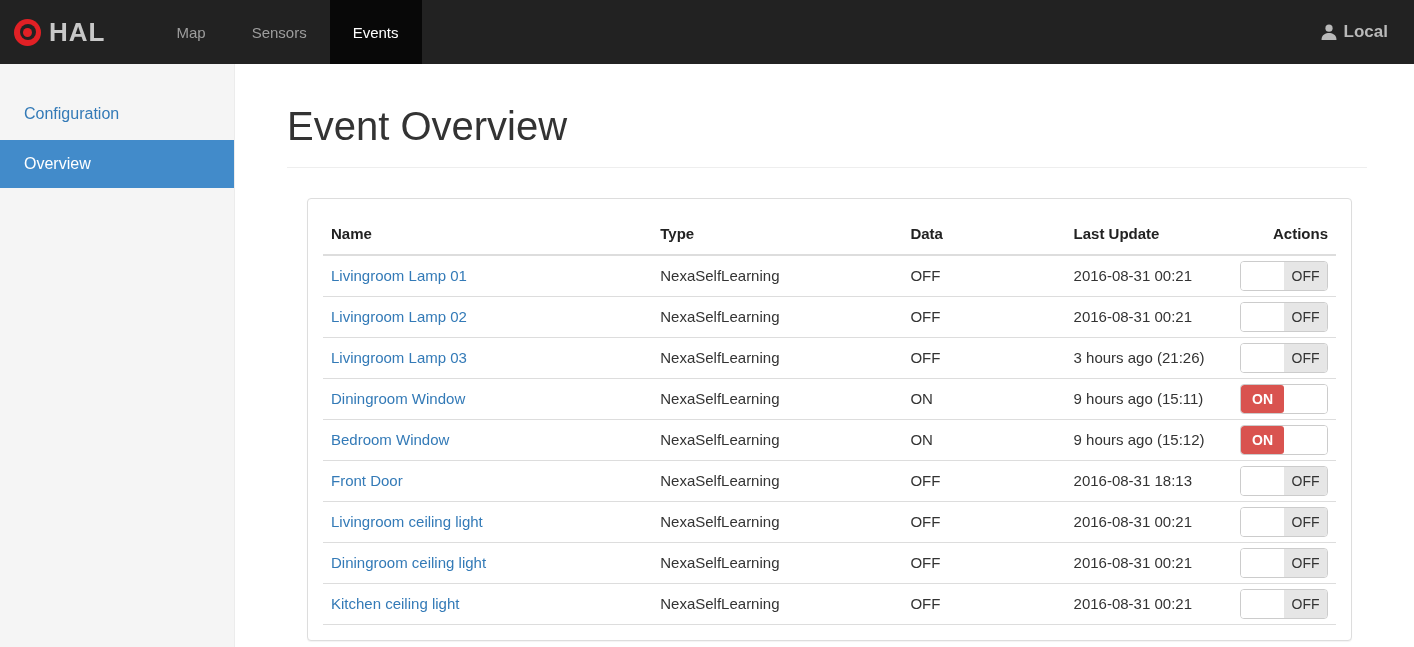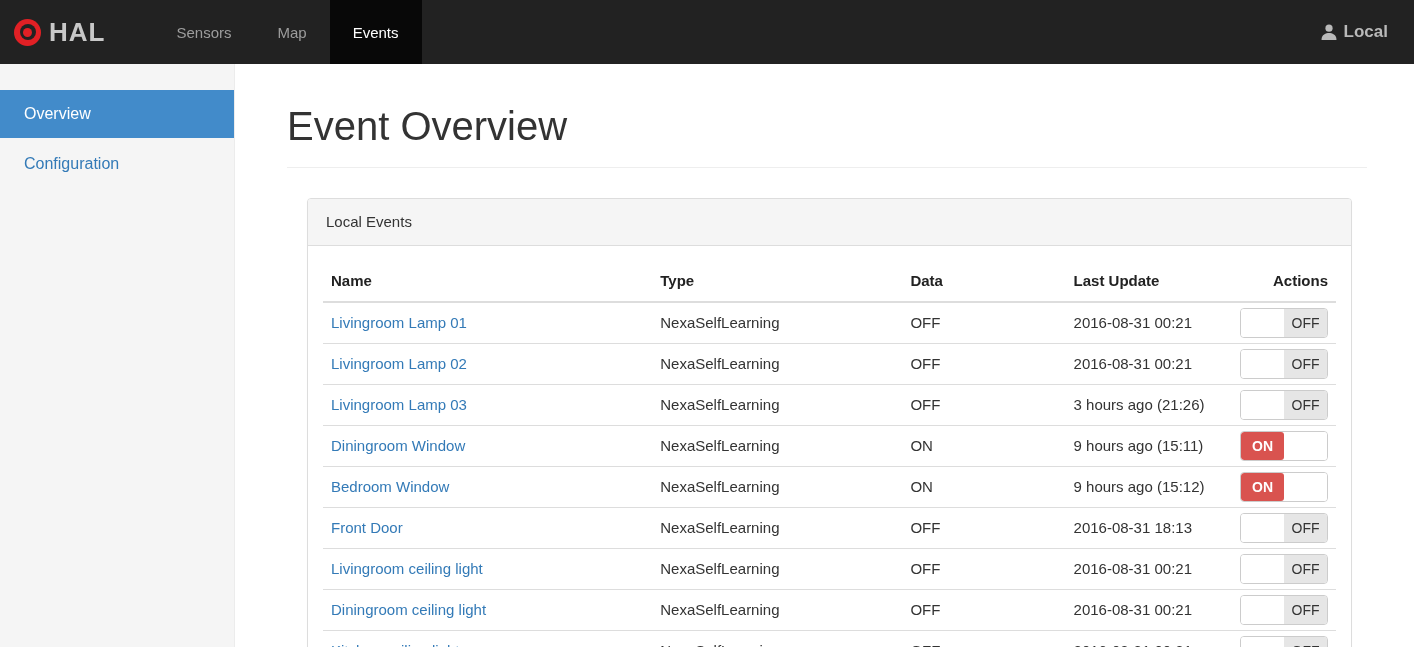--- a/index.html
+++ b/index.html
@@ -74,46 +74,45 @@
 <div class="navbar">
   <div class="brand">
     <span class="logo">
       <span class="logo-ring">
           <span class="logo-dot"></span>
         </span>
     </span>
     <span class="brand-text">HAL</span>
   </div>
   <div class="nav-items">
+    <div class="nav-item">Map</div>
     <div class="nav-item">Sensors</div>
-    <div class="nav-item">Map</div>
     <div class="nav-item active">Events</div>
   </div>
   <div class="nav-spacer"></div>
   <div class="nav-user">
     <svg width="18" height="18" viewBox="0 0 18 18">
       <circle cx="9" cy="5.2" r="3.6" fill="#b9b9b9"></circle>
       <path d="M1.5 17 C1.5 11.5 6 10 9 10 C12 10 16.5 11.5 16.5 17 Z" fill="#b9b9b9"></path>
     </svg>
     <span>Local</span>
   </div>
 </div>
 
 <div class="layout">
 
   <div class="sidebar">
+    <div class="side-item">Configuration</div>
     <div class="side-item active">Overview</div>
-    <div class="side-item">Configuration</div>
   </div>
 
   <div class="main">
     <h1 class="page-title">Event Overview</h1>
 
     <div class="panel">
-      <div class="panel-heading">Local Events</div>
       <div class="panel-body">
         <table>
           <colgroup>
             <col class="c-name">
               <col class="c-type">
               <col class="c-data">
             <col class="c-update">
               <col class="c-actions">
           </colgroup>
           <thead>

